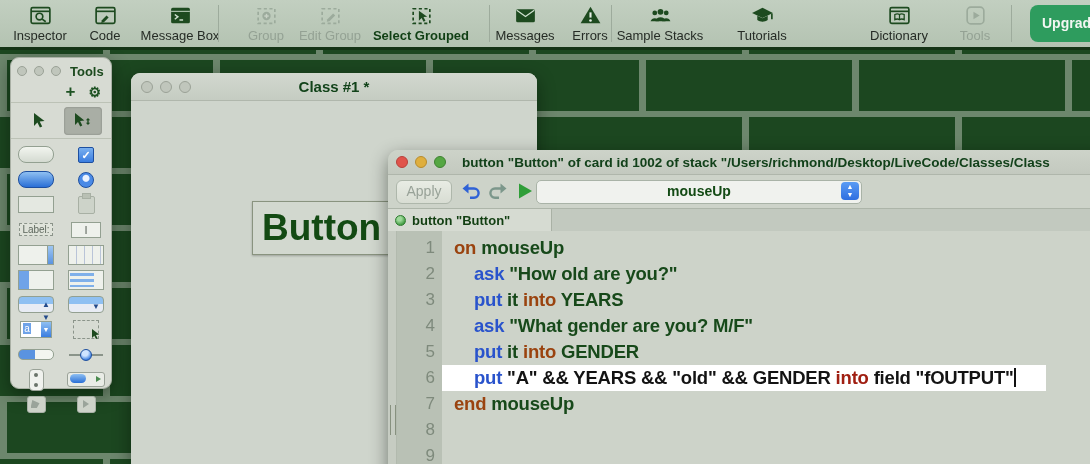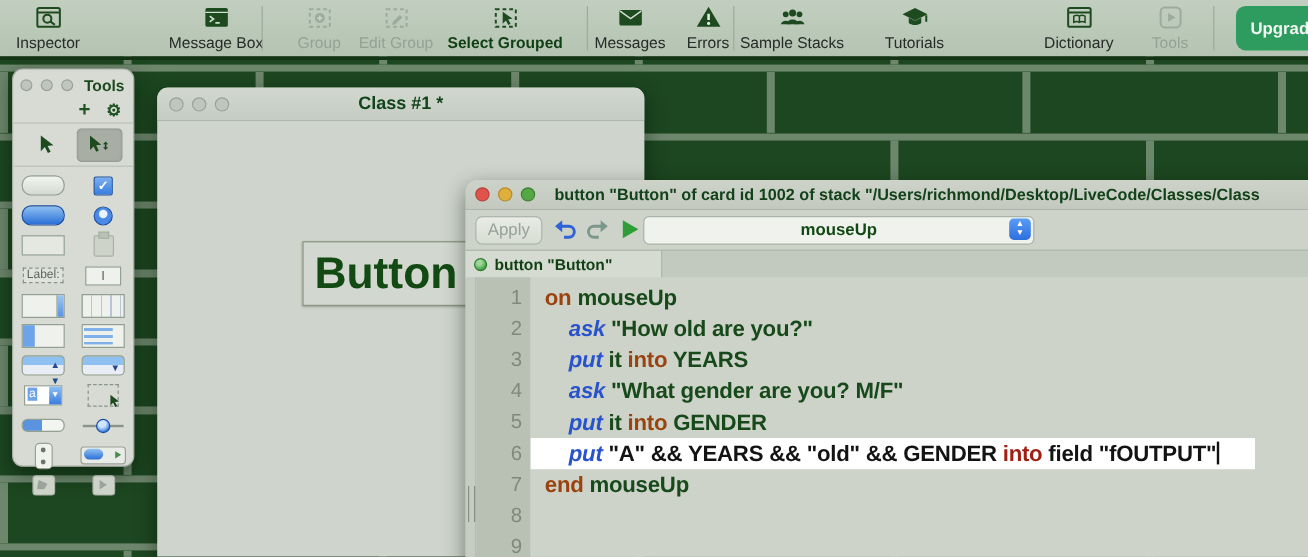--- a/index.html
+++ b/index.html
@@ -118,38 +118,46 @@
   .tab-label{font-size:13px;font-weight:bold;color:#123f12;margin-left:6px;white-space:nowrap;}
   .ed-body{position:absolute;left:0;top:81px;right:0;bottom:0;display:flex;}
   .ed-rail{width:8px;background:#c6ccc2;border-right:1px solid #b2baae;position:relative;}
   .rail-handle{position:absolute;left:2px;top:174px;width:4px;height:30px;border-left:1px solid #87917f;border-right:1px solid #87917f;}
   .gutter{width:45px;background:#b9c1b5;padding:4px 7px 0 0;box-sizing:border-box;text-align:right;}
   .gutter .ln{font-size:17px;color:#7e8a7c;line-height:26px;}
   .code-area{flex:1;background:#cdd3c9;padding-top:4px;overflow:hidden;}
   .cl{height:26px;line-height:26px;font-size:18.5px;font-weight:bold;letter-spacing:-0.2px;padding-left:12px;white-space:pre;}
   .cl.ind{padding-left:32px;}
   .cl.cur{background:linear-gradient(to right,#ffffff 0 604px,rgba(0,0,0,0) 604px);}
-  .tk-cmd{color:#2953cc;font-style:italic;} .tk-kw{color:#9a430f;} .tk-kw2{color:#a01f12;} .tk-id{color:#17491a;} .tk-plain{color:#131313;}
+  .tk-cmd{color:#2953cc;} .tk-kw{color:#9a430f;} .tk-kw2{color:#a01f12;} .tk-id{color:#17491a;} .tk-plain{color:#131313;}
   .caret{display:inline-block;width:2px;height:19px;background:#111;vertical-align:-3px;}
 </style>
 </head>
 <body>
 
 <div class="screen">
 
   <div class="topbar">
 
     <div class="tb-item" style="left:40px">
       <span class="icn"><svg width="25" height="25" viewBox="0 0 24 24">
             <rect class="st" x="3" y="4.5" width="18" height="15" rx="1.5"></rect>
             <line class="st" x1="3" y1="8" x2="21" y2="8"></line>
             <circle class="st" cx="11" cy="13" r="3.2"></circle>
             <line class="st" x1="13.6" y1="15.4" x2="17" y2="18"></line>
           </svg></span>
       <span class="tb-label">Inspector</span>
+    </div>
+    <div class="tb-item" style="left:105px">
+      <span class="icn"><svg width="25" height="25" viewBox="0 0 24 24">
+            <rect class="st" x="3" y="4.5" width="18" height="15" rx="1.5"></rect>
+            <line class="st" x1="3" y1="8" x2="21" y2="8"></line>
+            <path class="fl" d="M8.5 16.5 l4.5-4.5 2 2 -4.5 4.5 -2.6 .6z"></path>
+          </svg></span>
+      <span class="tb-label">Code</span>
     </div>
     <div class="tb-item" style="left:180px">
       <span class="icn"><svg width="25" height="25" viewBox="0 0 24 24">
             <rect class="fl" x="3" y="4.5" width="18" height="15" rx="1.5"></rect>
             <line x1="3" y1="8" x2="21" y2="8" stroke="#cfe0cf" stroke-width="0.9"></line>
             <path d="M6.5 11 l3 2.3 -3 2.3" fill="none" stroke="#cfe0cf" stroke-width="1.4"></path>
             <line x1="11" y1="16.3" x2="14.5" y2="16.3" stroke="#cfe0cf" stroke-width="1.4"></line>
           </svg></span>
       <span class="tb-label">Message Box</span>
     </div>

